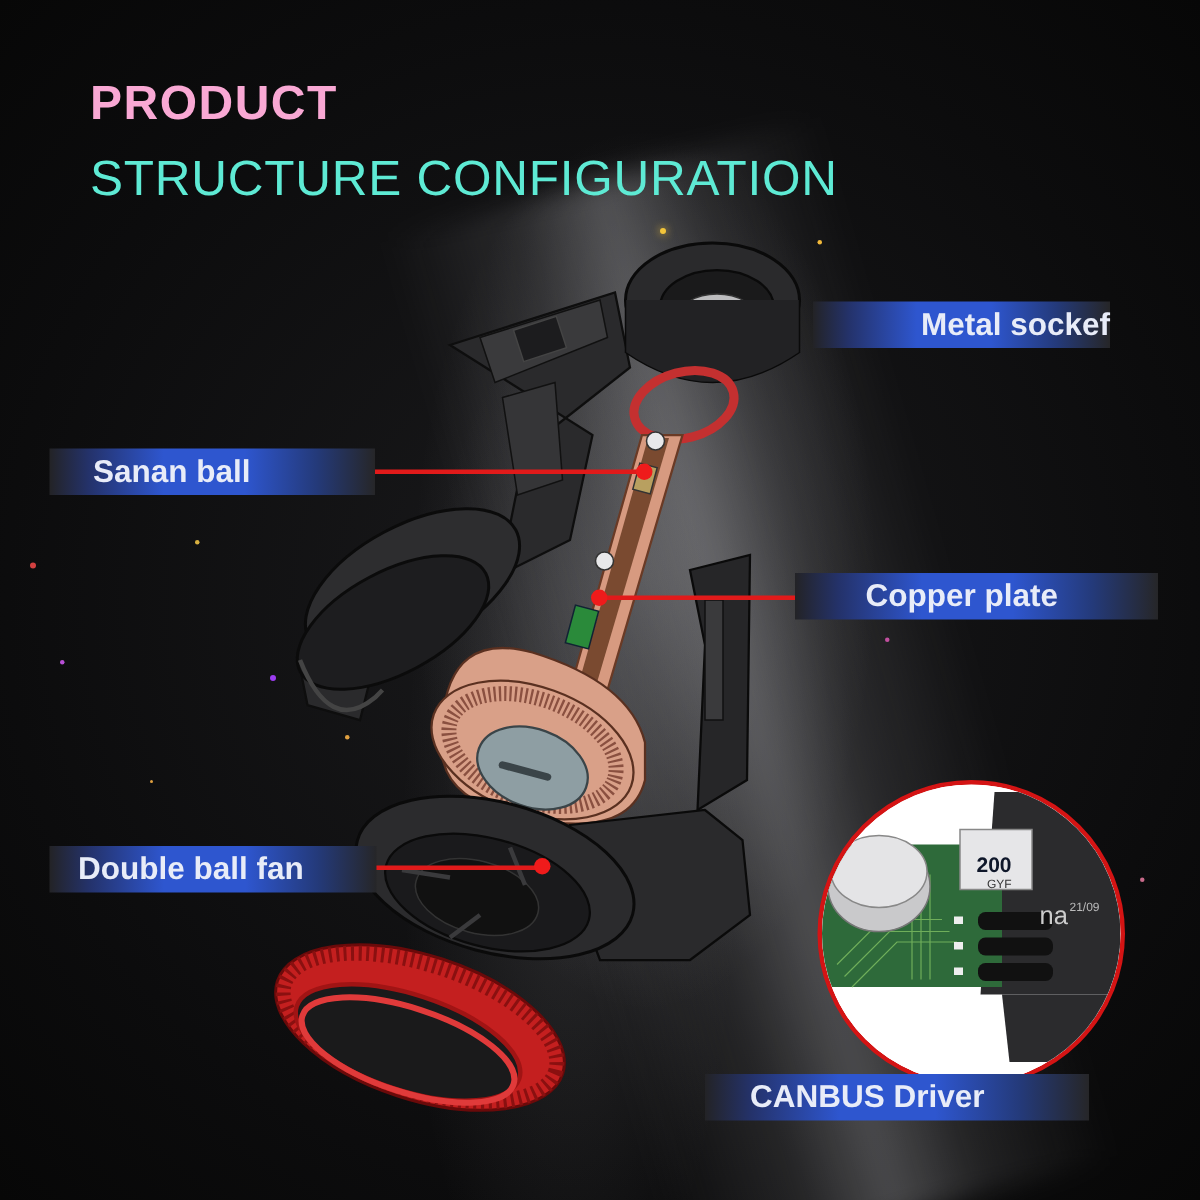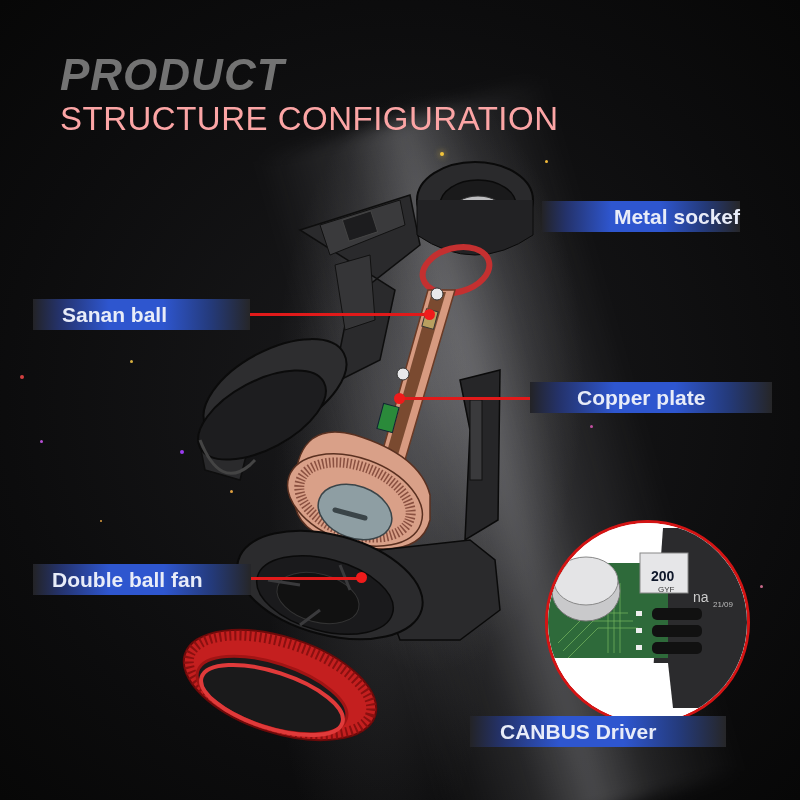--- a/index.html
+++ b/index.html
@@ -18,25 +18,25 @@
   }
   .beam {
     position: absolute; left: 250px; top: 120px; width: 300px; height: 720px;
     background: linear-gradient(90deg, rgba(0,0,0,0) 0%, rgba(210,210,215,0.12) 30%, rgba(235,235,240,0.28) 50%, rgba(210,210,215,0.12) 70%, rgba(0,0,0,0) 100%);
     transform: rotate(-16deg); transform-origin: 50% 0%;
     filter: blur(8px);
   }
   .star { position: absolute; border-radius: 50%; }
   .title {
     position: absolute; left: 60px; top: 50px;
-    color: #737373; font-weight: bold; font-size: 44px; letter-spacing: 1px; font-style: italic;
+    color: #f9a8d4; font-weight: bold; font-size: 32px; letter-spacing: 1px;
   }
   .subtitle {
     position: absolute; left: 60px; top: 100px;
-    color: #fca5a5; font-size: 33px; letter-spacing: 0.5px;
+    color: #5eead4; font-size: 33px; letter-spacing: 0.5px;
   }
   .label {
     position: absolute; height: 31px; line-height: 31px;
     color: #e8ecf8; font-weight: bold; font-size: 21px;
     box-sizing: border-box; white-space: nowrap;
     background: linear-gradient(90deg, #232326 0%, #24326a 12%, #2e56cf 35%, #2e56cf 60%, #243a7a 82%, #262628 100%);
   }
   .line { position: absolute; height: 3px; background: #e11a1a; }
   .dot { position: absolute; width: 11px; height: 11px; border-radius: 50%; background: #ef1b1b; }
   .part { position: absolute; }
@@ -151,21 +151,21 @@
     <rect x="104" y="102" width="50" height="12" rx="5" fill="#111"></rect>
     <rect x="104" y="119" width="50" height="12" rx="5" fill="#111"></rect>
     <rect x="88" y="88" width="6" height="5" fill="#eee"></rect>
       <rect x="88" y="105" width="6" height="5" fill="#eee"></rect>
       <rect x="88" y="122" width="6" height="5" fill="#eee"></rect>
     <rect x="0" y="140" width="199" height="59" fill="#ffffff"></rect>
     <path d="M120 140 L199 140 L199 185 L125 185 Z" fill="#2b2b2d"></path>
   </svg>
   <div style="position:absolute;left:110px;top:22px;font-size:8px;color:#333;margin-top:40px;">GYF</div>
   <div style="position:absolute;left:103px;top:45px;font-size:14px;color:#0f172a;font-weight:bold;">200</div>
-  <div style="position:absolute;left:145px;top:66px;font-size:14px;color:#ccc;">na</div>
+  <div style="position:absolute;left:145px;top:78px;font-size:17px;color:#ccc;">na</div>
   <div style="position:absolute;left:165px;top:77px;font-size:8px;color:#bbb;">21/09</div>
 </div>
 
 <div class="label" style="left:542px;top:201px;width:198px;padding-left:20px;text-align:right;">
   <span>Metal sockef</span>
 </div>
 
 <div class="label" style="left:33px;top:299px;width:217px;padding-left:29px;">
   <span>Sanan ball</span>
 </div>

